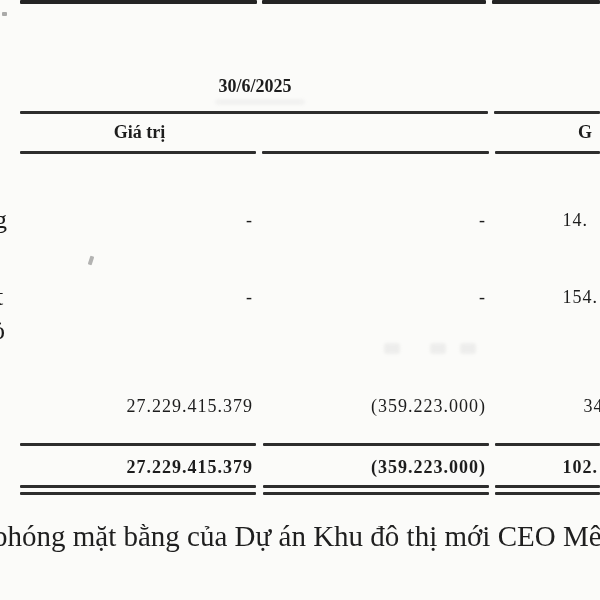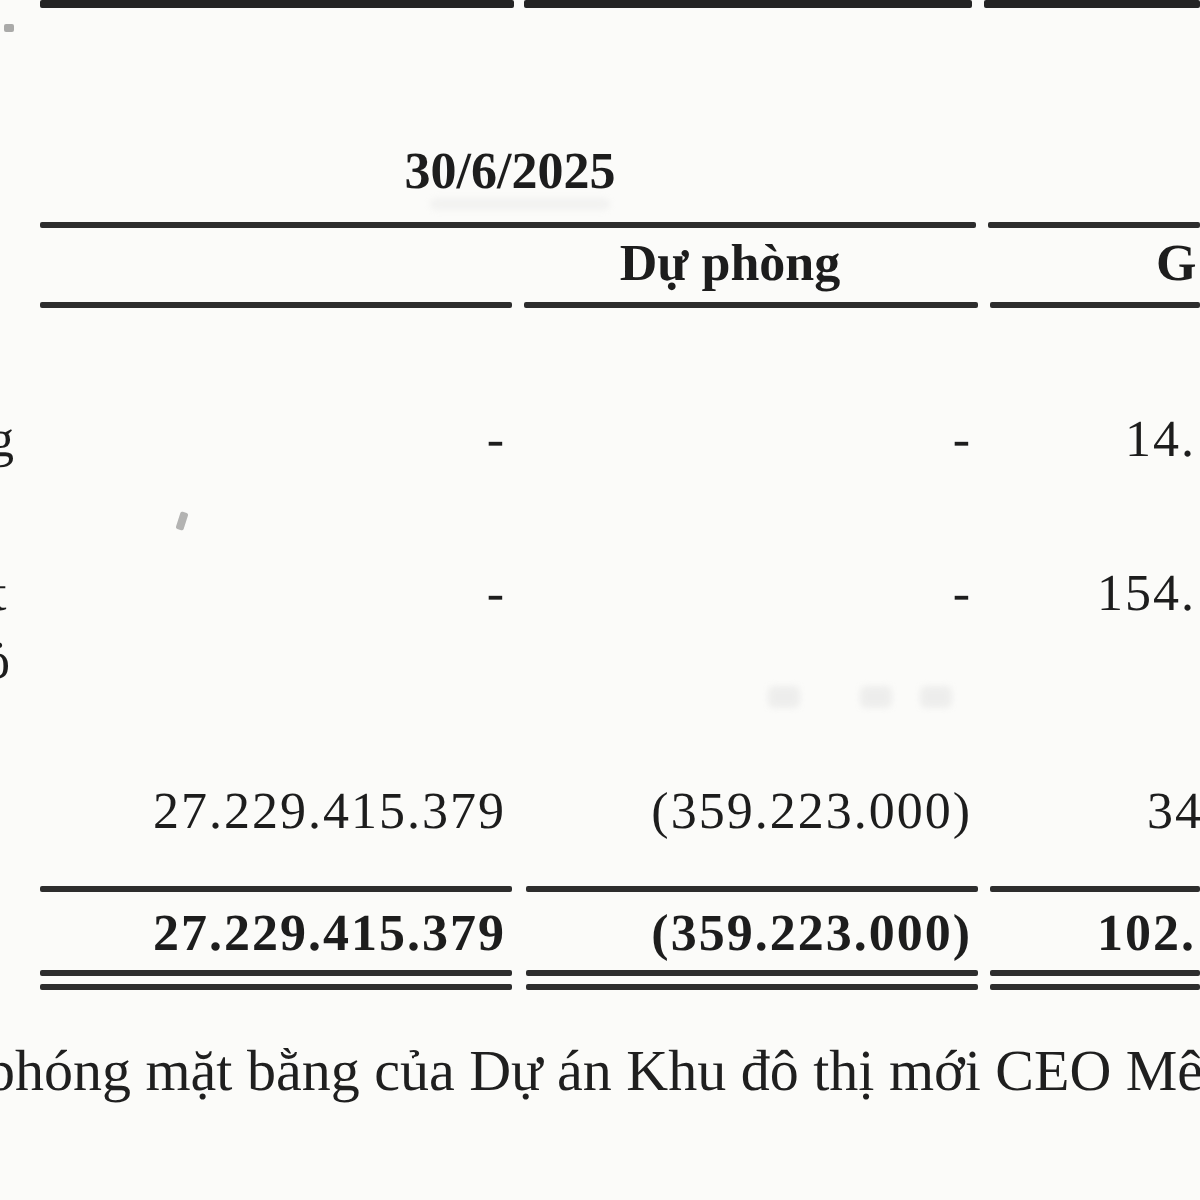--- a/index.html
+++ b/index.html
@@ -6,21 +6,21 @@
   .page{
     position:relative;
     width:600px;height:600px;
     background:#fbfbf9;
     overflow:hidden;
     font-family:"Liberation Serif","DejaVu Serif",serif;
     color:#1d1d1d;
   }
   .rule{position:absolute;height:3px;background:#2d2d2d;border-radius:1px;}
   .rule-thick{height:4px;background:#242424;}
-  .txt{position:absolute;line-height:30px;font-size:26px;white-space:nowrap;}
+  .txt{position:absolute;line-height:30px;font-size:18px;white-space:nowrap;}
   .bold{font-weight:bold;}
   .num{letter-spacing:1px;}
   .cell-r{text-align:right;}
   .cell-c{text-align:center;}
   .fragment{position:absolute;font-size:26px;line-height:30px;}
   .footnote{
     position:absolute;top:518px;left:-7px;
     font-size:29px;line-height:37px;white-space:nowrap;
     color:#1f1f1f;
   }
@@ -34,32 +34,32 @@
 
   <div class="rule rule-thick" style="left:20px;top:0;width:237px"></div>
   <div class="rule rule-thick" style="left:262px;top:0;width:224px"></div>
   <div class="rule rule-thick" style="left:492px;top:0;width:108px"></div>
 
   <div class="txt bold cell-c" style="left:20px;top:71px;width:470px">30/6/2025</div>
 
   <div class="rule" style="left:20px;top:111px;width:468px"></div>
   <div class="rule" style="left:494px;top:111px;width:106px"></div>
 
-  <div class="txt bold cell-c" style="left:265px;top:117px;width:200px">Dự phòng</div>
+  <div class="txt bold cell-c" style="left:20px;top:117px;width:239px">Giá trị</div>
   <div class="txt bold" style="left:578px;top:117px">G</div>
 
   <div class="rule" style="left:20px;top:151px;width:236px"></div>
   <div class="rule" style="left:262px;top:151px;width:227px"></div>
   <div class="rule" style="left:495px;top:151px;width:105px"></div>
 
   <div>
     <div class="fragment" style="left:-6px;top:205px">g</div>
     <div class="txt num cell-r" style="left:20px;top:205px;width:233px">-</div>
     <div class="txt num cell-r" style="left:265px;top:205px;width:221px">-</div>
-    <div class="txt num cell-r" style="left:497px;top:205px;width:101px">14.</div>
+    <div class="txt num cell-r" style="left:487px;top:205px;width:101px">14.</div>
   </div>
 
   <div>
     <div class="fragment" style="left:-4px;top:282px">t</div>
     <div class="fragment" style="left:-8px;top:316px">ỏ</div>
     <div class="txt num cell-r" style="left:20px;top:282px;width:233px">-</div>
     <div class="txt num cell-r" style="left:265px;top:282px;width:221px">-</div>
     <div class="txt num cell-r" style="left:497px;top:282px;width:101px">154.</div>
   </div>
 

